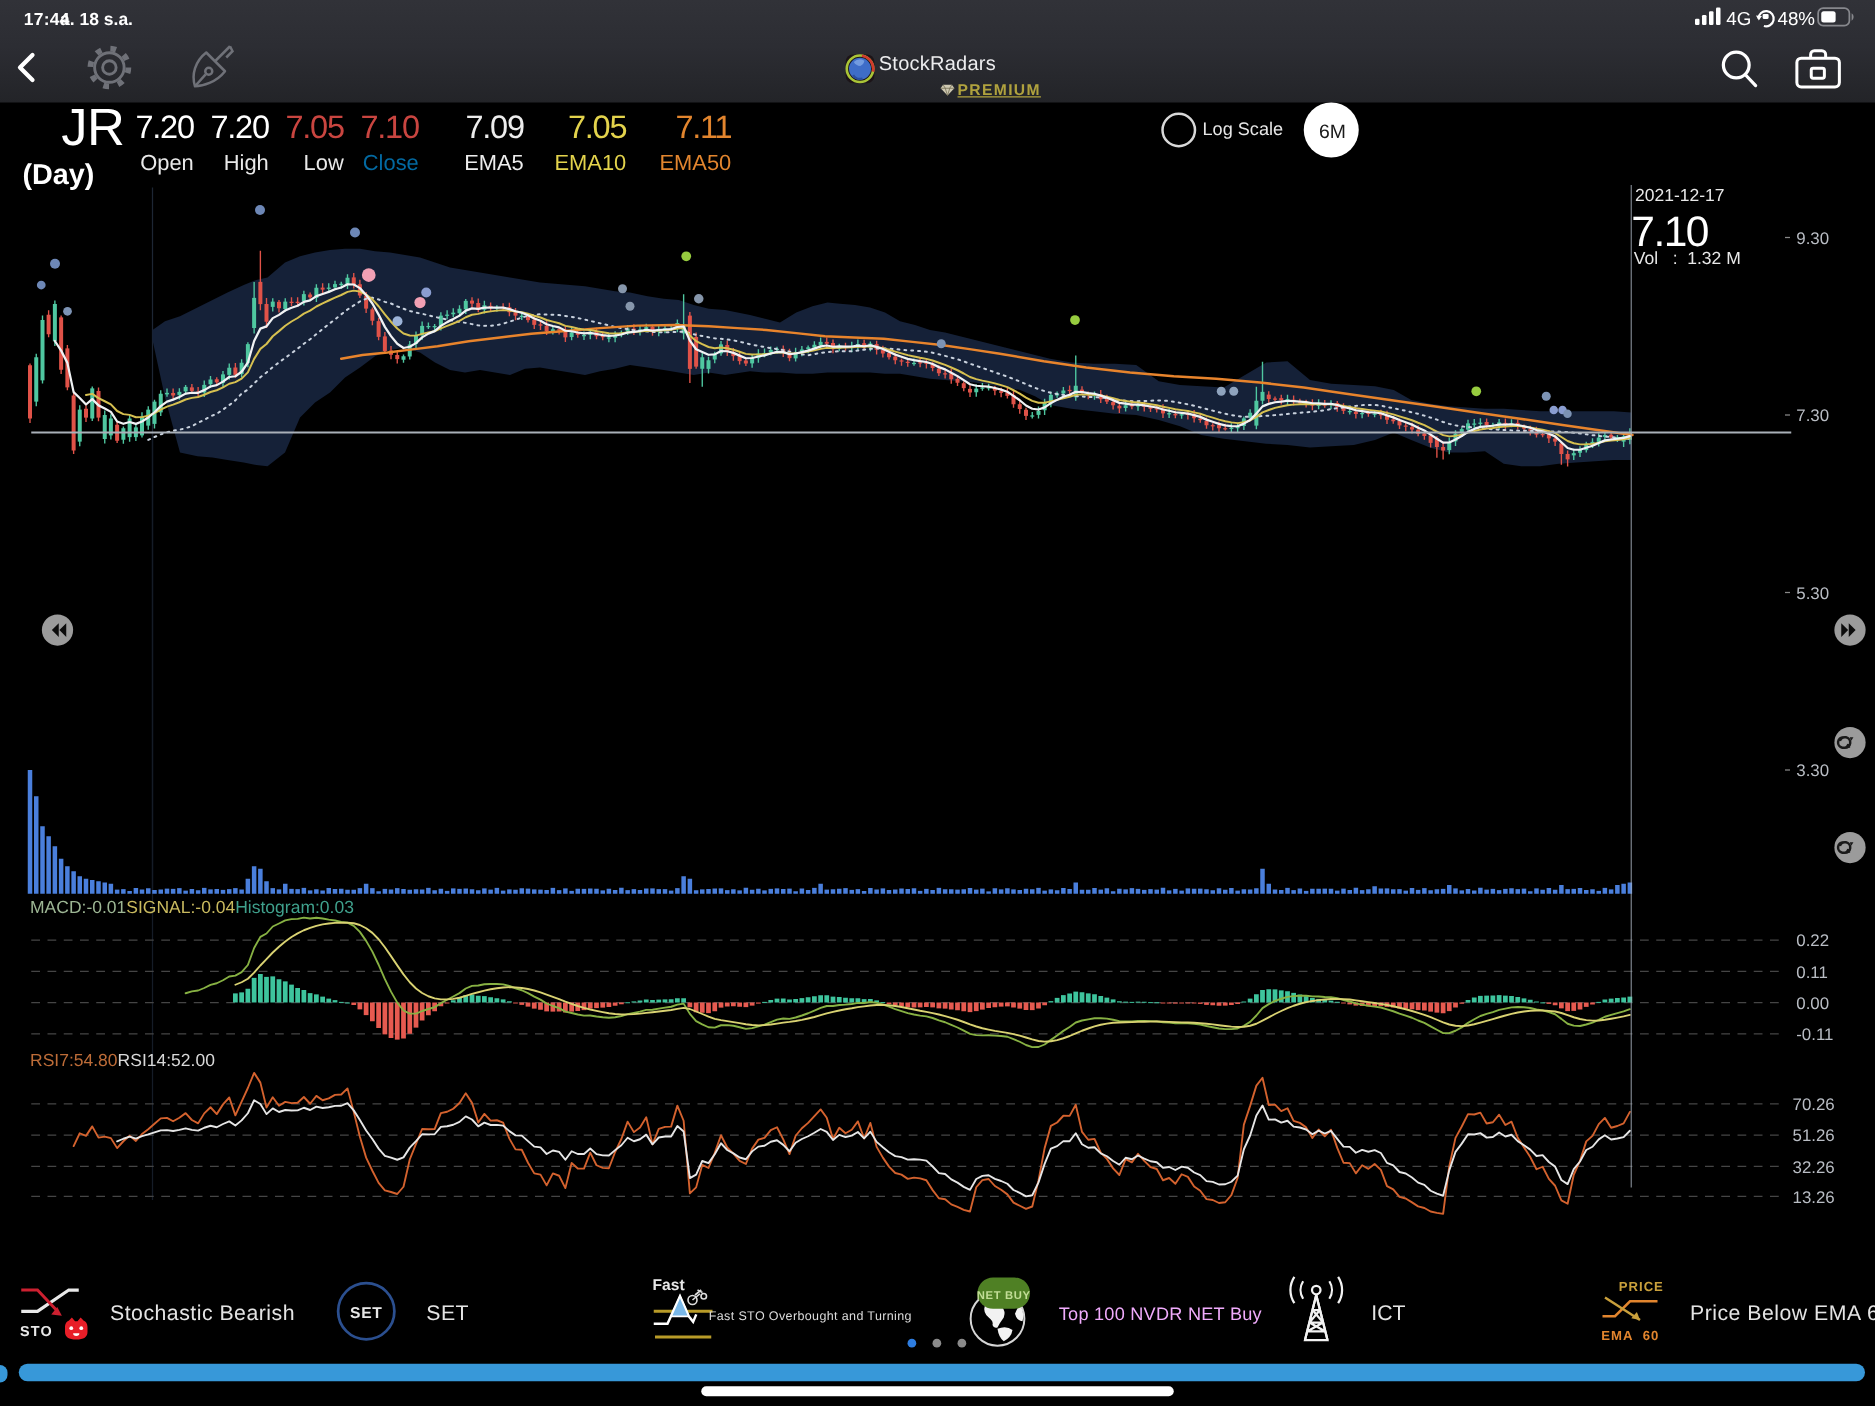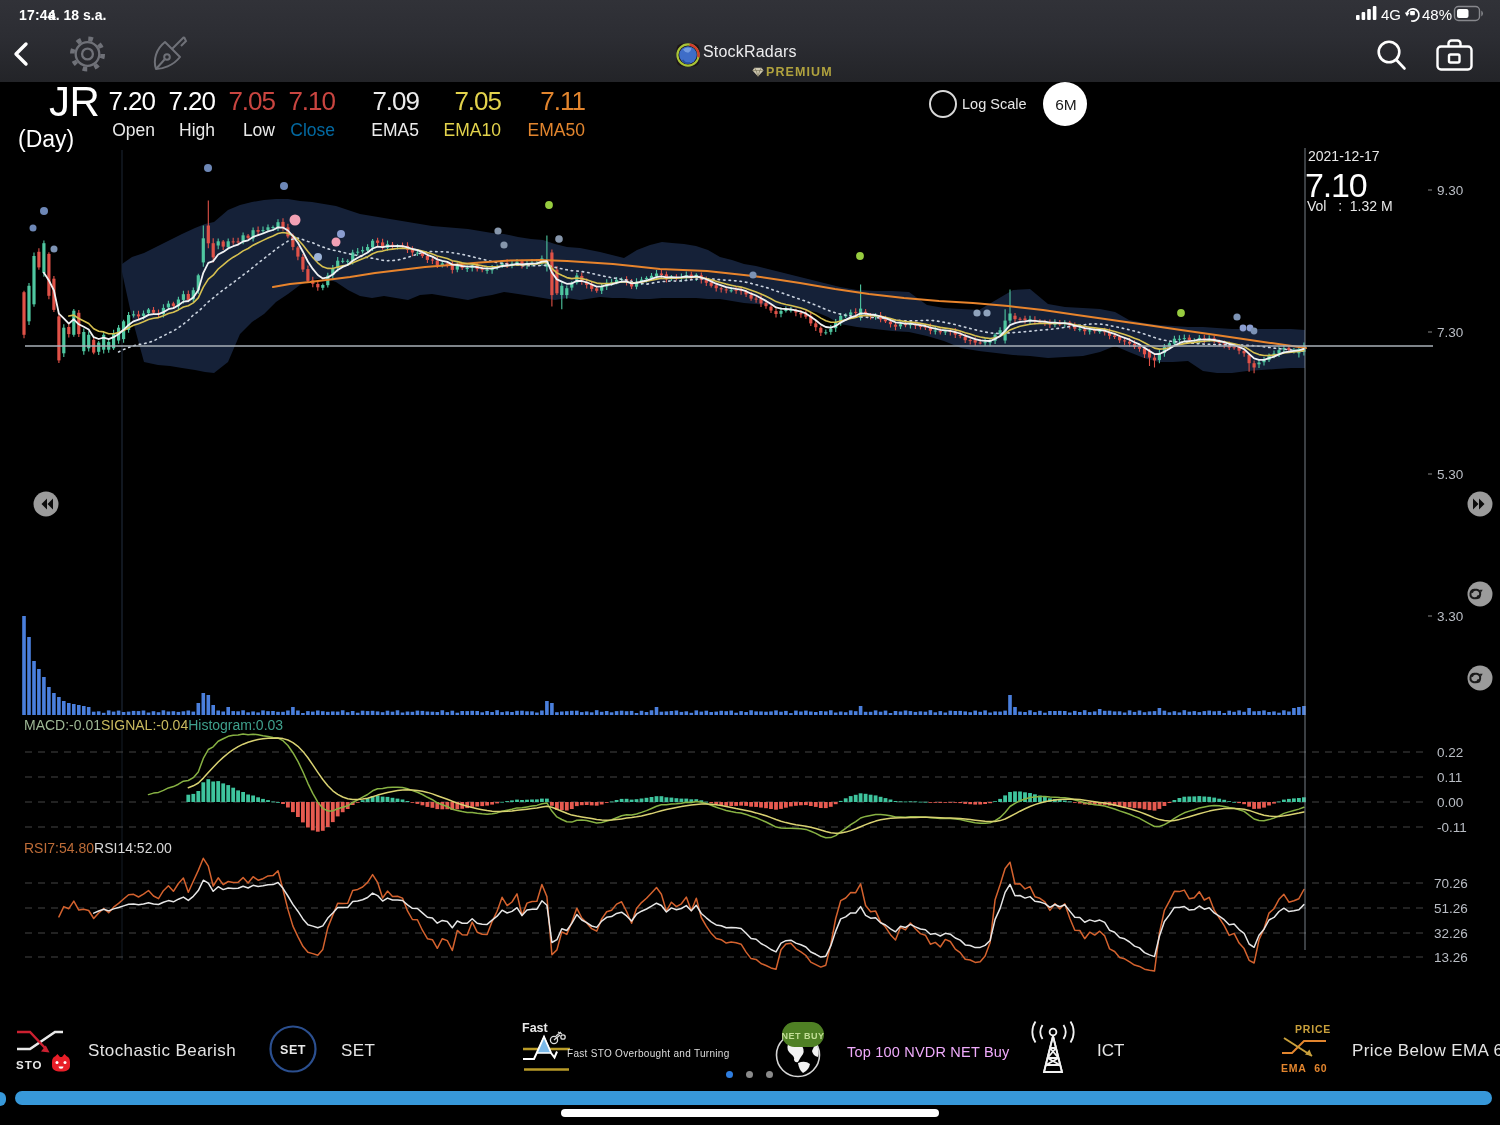--- a/index.html
+++ b/index.html
@@ -51,21 +51,21 @@
 </svg>
 <svg class="abs" style="left:670px;top:36px" width="170" height="46" viewBox="0 0 170 46">
  <rect x="6.5" y="7.5" width="23" height="23" rx="6" fill="#1c1418"></rect>
  <circle cx="18" cy="19" r="10.6" stroke="#a9c437" stroke-width="2.1" fill="none"></circle>
  <path d="M 19.5,8.6 A 10.6,10.6 0 0 1 28.4,21.3" stroke="#d2392e" stroke-width="2.1" fill="none"></path>
  <circle cx="18" cy="19" r="8.8" fill="#3e6dc8"></circle>
  <path d="M13,13.5 a7.5,7.5 0 0 1 8.5,-1 a5.5,5.5 0 0 1 -3.3,4.2 a6.5,6.5 0 0 1 -5.2,-3.2 Z" fill="#7ba3e4" opacity="0.85"></path>
  <path d="M12.5,24 a6.5,6.5 0 0 0 7.5,2.8" stroke="#2a4f9e" stroke-width="1.8" fill="none"></path>
 </svg>
 <div class="abs" style="left:703px;top:43px;color:#ececee;font-size:16px;letter-spacing:0.2px;">StockRadars</div>
-<div class="abs" style="left:766px;top:65px;color:#b0a23e;font-size:12.5px;font-weight:bold;letter-spacing:1.1px;">PREMIUM</div>
+<div class="abs" style="left:766px;top:65px;color:#b0a23e;font-size:12.5px;font-weight:bold;letter-spacing:1.1px;text-decoration:underline;">PREMIUM</div>
 <svg class="abs" style="left:752px;top:67px" width="12" height="10" viewBox="0 0 12 10">
  <path d="M2.5,0.8 L9.5,0.8 L11.5,3.6 L6,9.4 L0.5,3.6 Z" fill="#cfc9b2"></path>
  <path d="M2.5,0.8 L4.2,3.6 L6,9.4 M9.5,0.8 L7.8,3.6 L6,9.4 M0.5,3.6 L11.5,3.6" stroke="#6e684e" stroke-width="0.6" fill="none"></path>
 </svg>
 <svg class="abs" style="left:1265px;top:36px" width="220" height="40" viewBox="0 0 220 40">
  <circle cx="124" cy="16" r="10.3" stroke="#fff" stroke-width="2.6" fill="none"></circle>
  <line x1="131.5" y1="24" x2="139.5" y2="32.5" stroke="#fff" stroke-width="2.6" stroke-linecap="round"></line>
  <g stroke="#fff" stroke-width="2.4" fill="none">
   <rect x="172.5" y="10.5" width="34" height="23" rx="3.5"></rect>
   <path d="M183.5,10 v-2.5 a3,3 0 0 1 3,-3 h6 a3,3 0 0 1 3,3 v2.5"></path>
@@ -885,21 +885,21 @@
       <text x="1434" y="913" fill="#b9bdc4" font-size="13.5" text-anchor="start">51.26</text>
       <text x="1434" y="938" fill="#b9bdc4" font-size="13.5" text-anchor="start">32.26</text>
       <text x="1434" y="962" fill="#b9bdc4" font-size="13.5" text-anchor="start">13.26</text>
       <text x="1308" y="161" fill="#e8e8e8" font-size="14" text-anchor="start">2021-12-17</text>
       <text x="1305" y="197" fill="#fff" font-size="34" font-weight="300" letter-spacing="-1.2">7.10</text>
       <text x="1307" y="211" fill="#e8e8e8" font-size="14" text-anchor="start">Vol&nbsp;&nbsp;&nbsp;:&nbsp;&nbsp;1.32 M</text>
       <text x="24" y="730" font-size="14"><tspan fill="#9db694">MACD:-0.01</tspan><tspan fill="#c9ba5f">SIGNAL:-0.04</tspan><tspan fill="#3fa08c">Histogram:0.03</tspan></text>
       <text x="24" y="853" font-size="14"><tspan fill="#bd6c38">RSI7:54.80</tspan><tspan fill="#d8d8d8">RSI14:52.00</tspan></text>
     </svg>
     <div class="abs" style="left:23px;top:78px;color:#fff;font-size:42px;font-weight:300;letter-spacing:-0.5px;margin-left:26px;">JR</div>
-<div class="abs" style="left:18px;top:126px;color:#fff;font-size:23px;font-weight:400;">(Day)</div>
+<div class="abs" style="left:18px;top:126px;color:#fff;font-size:23px;font-weight:700;">(Day)</div>
 <div class="col" style="left:65px;width:90px;">
       <div class="num" style="color:#fff;">7.20</div>
       <div style="color:#e9e9e9;">Open</div>
     </div>
 <div class="col" style="left:125px;width:90px;">
       <div class="num" style="color:#fff;">7.20</div>
       <div style="color:#e9e9e9;">High</div>
     </div>
 <div class="col" style="left:185px;width:90px;">
       <div class="num" style="color:#c94540;">7.05</div>

